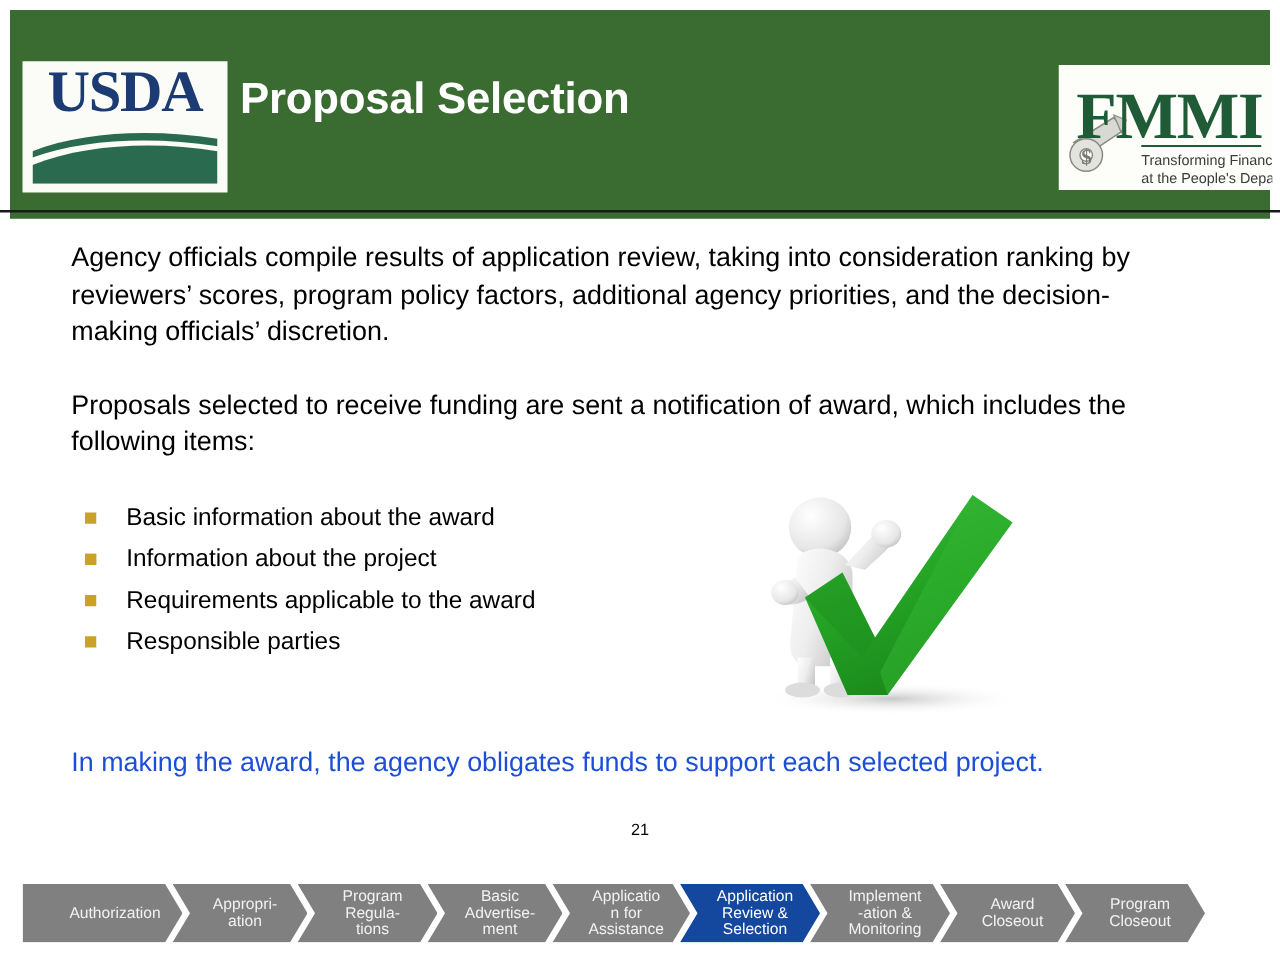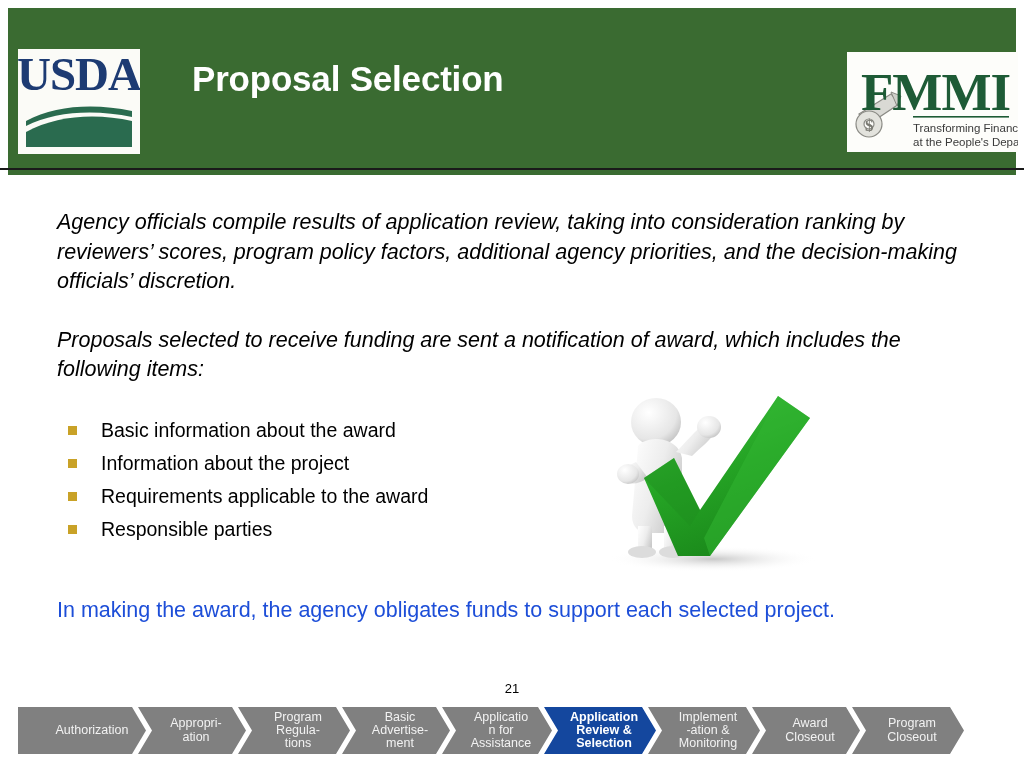--- a/index.html
+++ b/index.html
@@ -32,21 +32,21 @@
     width: 1024px;
     height: 2px;
     background: #1a1a1a;
   }
 
   
   .usda-logo {
     position: absolute;
     left: 18px;
     top: 49px;
-    width: 122px;
+    width: 164px;
     height: 105px;
     background: #fbfbf7;
     overflow: hidden;
   }
   .usda-wordmark {
     position: absolute;
     left: 50%;
     transform: translateX(-50%);
     top: 2px;
     font-family: "Liberation Serif", serif;
@@ -95,21 +95,21 @@
   
   .slide-body {
     position: absolute;
     left: 57px;
     top: 192px;
     width: 900px;
     color: #000000;
     font-size: 21.5px;
     line-height: 29.5px;
   }
-  .para { margin: 16px 0 29px 0; font-style: italic; }
+  .para { margin: 0 0 29px 0; }
   .para-last { margin: 0; }
 
   .bullet-list {
     list-style: none;
     margin: 0 0 0 6px;
     padding: 0;
     font-size: 19.5px;
     line-height: 33px;
   }
   .bullet-list li {
@@ -143,21 +143,21 @@
     width: 258px;
     height: 188px;
     background: #ffffff;
   }
   .check-figure svg { display: block; width: 100%; height: 100%; }
 
   
   .page-number {
     position: absolute;
     left: 0;
-    top: 681px;
+    top: 656px;
     width: 1024px;
     text-align: center;
     font-size: 13px;
     color: #000;
   }
 
   
   .process-bar {
     position: absolute;
     left: 18px;
@@ -181,21 +181,21 @@
     padding: 0 4px 0 12px;
     clip-path: polygon(0 0, calc(100% - 14px) 0, 100% 50%, calc(100% - 14px) 100%, 0 100%, 14px 50%);
     margin-right: -8px;
   }
   .chev.first {
     clip-path: polygon(0 0, calc(100% - 14px) 0, 100% 50%, calc(100% - 14px) 100%, 0 100%);
     padding-left: 24px;
   }
   .chev.active {
     background: #14479E;
-    font-weight: bold;
+    font-weight: normal;
     color: #ffffff;
     z-index: 3;
   }
   .chev-label { display: block; width: 100%; white-space: pre-line; }
 </style>
 </head>
 <body>
 
 <div class="header-band"></div>
 <div class="header-rule"></div>

